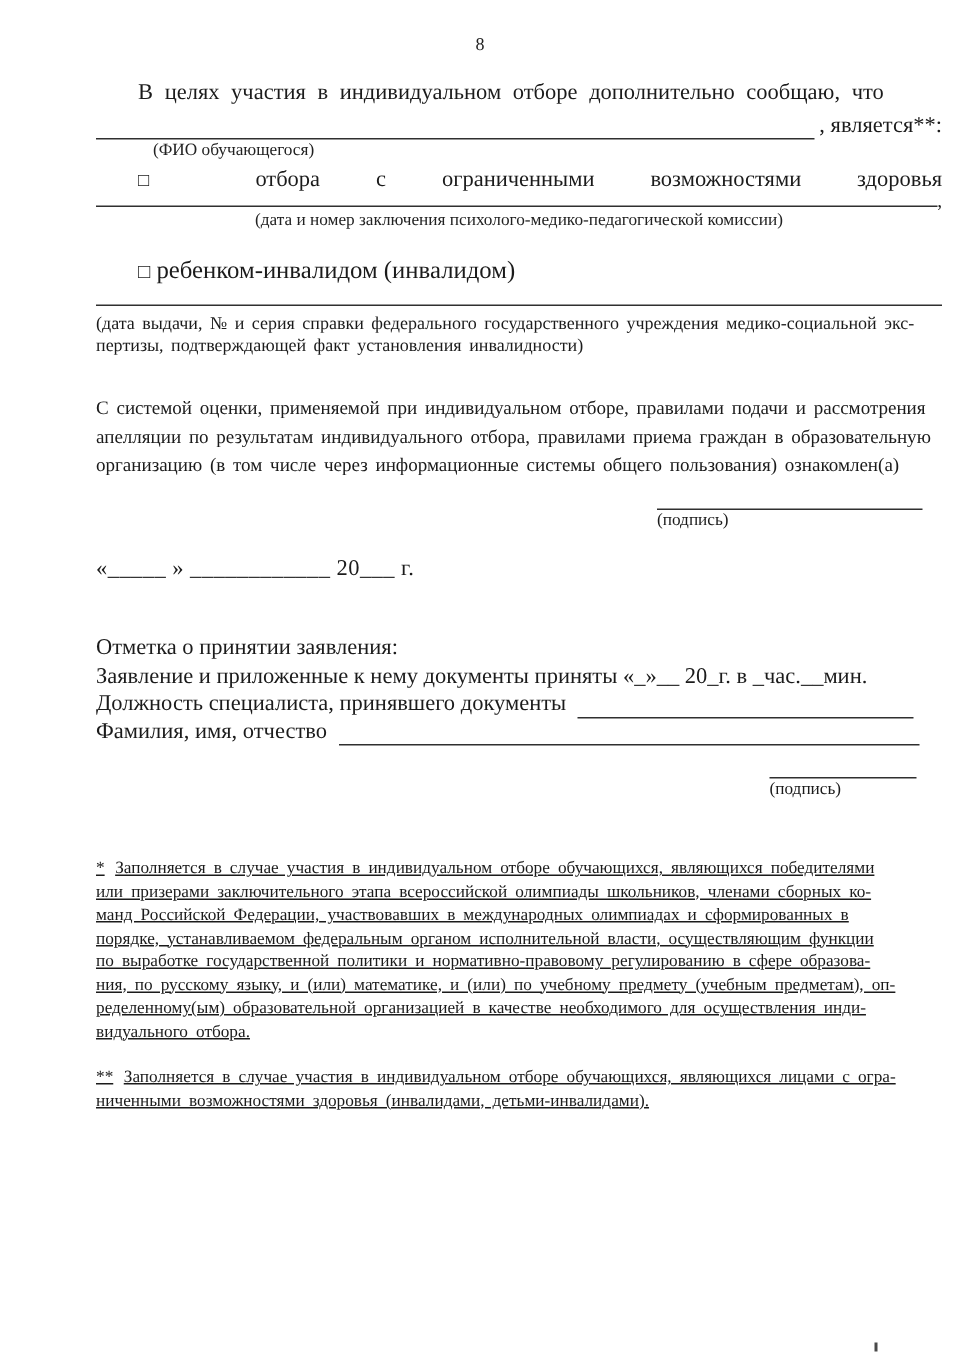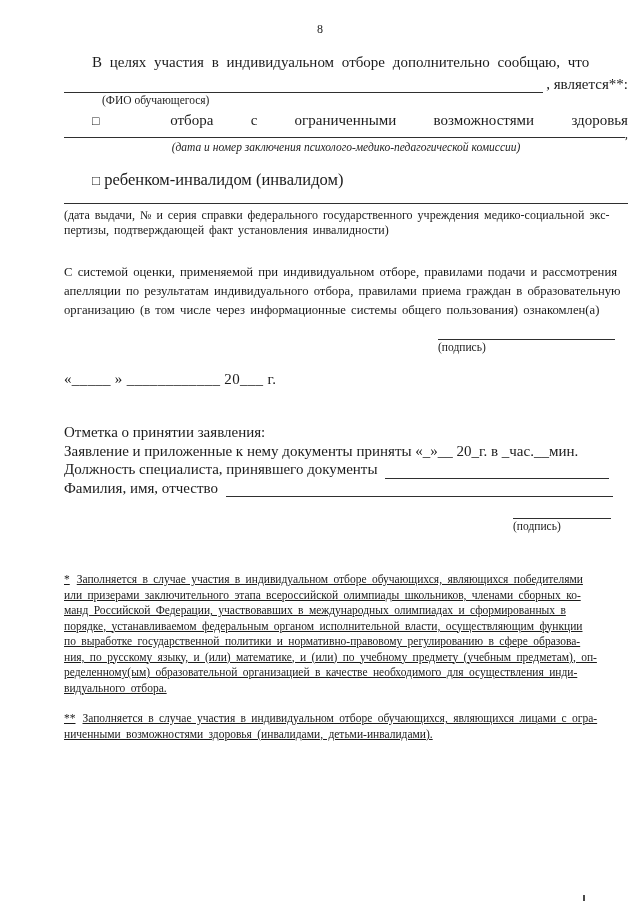--- a/index.html
+++ b/index.html
@@ -19,21 +19,21 @@
   .fio-row{margin-top:2px;height:20px;font-size:15px;}
   .fio-blank{flex:1 1 auto;height:18px;}
   .fio-suffix{white-space:nowrap;padding-left:3px;}
   .caption{font-size:11.5px;color:#222;}
   .fio-caption{margin-left:38px;margin-top:1px;}
   .cbrow1{margin-top:6px;padding-left:28px;font-size:15px;text-align:justify;text-align-last:justify;}
   .cb{font-size:0.82em;}
   .full-blank-row{margin-top:0;height:9px;font-size:13px;}
   .full-blank{flex:1 1 auto;height:9px;}
   .comma-tail{line-height:8px;}
-  .caption-center{text-align:center;margin-top:3px;font-style:italic;}
+  .caption-center{text-align:center;margin-top:3px;}
   .cbrow2{margin-top:17px;padding-left:28px;font-size:16.5px;}
   .blank2{height:12px;margin-top:1px;}
   .caption-just{margin-top:4px;font-size:12px;white-space:pre-line;word-spacing:2px;}
   .ack{margin-top:25px;font-size:12.7px;line-height:19px;white-space:pre-line;word-spacing:2px;}
   .sig-block{margin-left:auto;text-align:left;}
   .sig1{width:177px;margin-right:13px;margin-top:7px;}
   .sig2{width:98px;margin-right:17px;margin-top:9px;}
   .sig-line{height:12px;border-bottom:1px solid #2f2f2f;}
   .sig-caption{font-size:11.5px;padding-top:1px;}
   .date-row{margin-top:18px;font-size:15px;letter-spacing:0.3px;}

